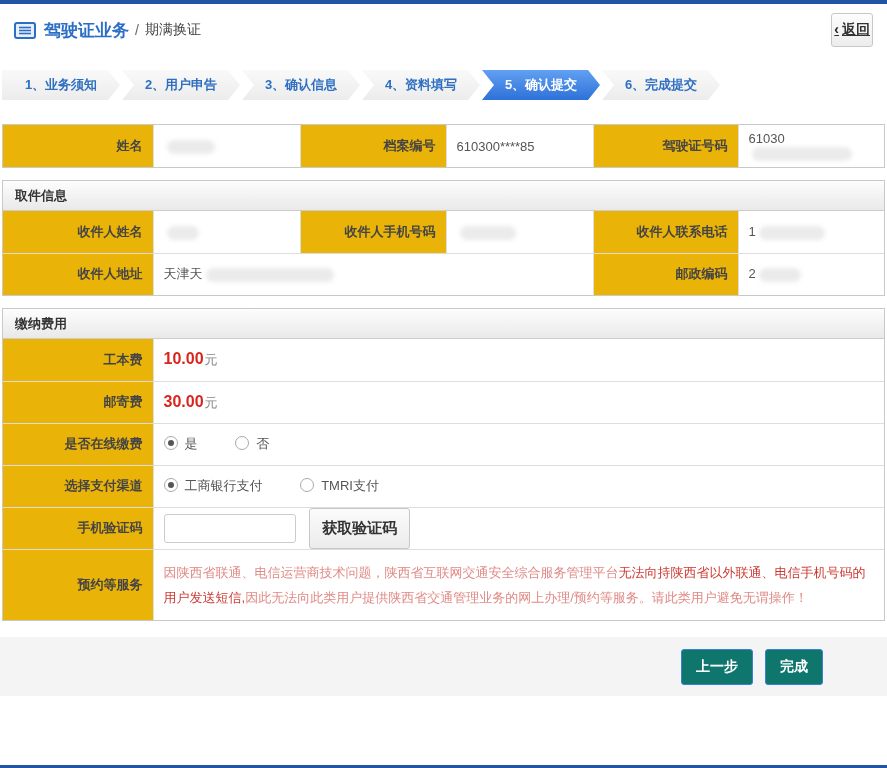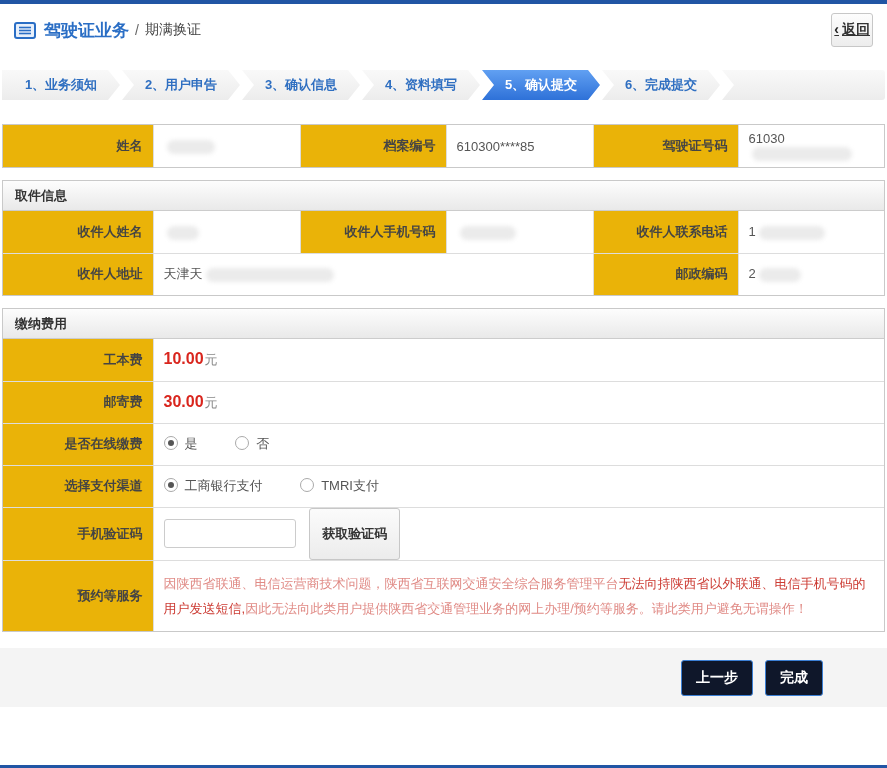--- a/index.html
+++ b/index.html
@@ -19,21 +19,21 @@
   .hdr .subtitle { font-size:14px; color:#444;font-family:Liberation Mono, monospace; }
   .hdr .spacer { flex:1; }
   .btn-back {
     font-size:14px; font-weight:bold; color:#333;
     background:linear-gradient(#fdfdfd,#ededed);
     border:1px solid #c7c7c7; border-radius:3px;
     padding:7px 2px; cursor:pointer;text-decoration:underline;
   }
   .btn-back .chev { font-weight:bold; margin-right:3px; color:#222; }
   
-  .steps { display:flex; height:30px; margin:14px 2px 0 2px; }
+  .steps { display:flex; height:30px; margin:14px 2px 0 2px;align-items:flex-end; }
   .step {
     width:118px; line-height:30px; text-align:center;
     font-size:13px; font-weight:bold; color:#2f6fc1;
     background:linear-gradient(#f9f9f9,#ececec);
     clip-path:polygon(0 0, calc(100% - 12px) 0, 100% 50%, calc(100% - 12px) 100%, 0 100%, 12px 50%);
     margin-left:2px;
   }
   .step:first-child { clip-path:polygon(0 0, calc(100% - 12px) 0, 100% 50%, calc(100% - 12px) 100%, 0 100%); margin-left:0; }
   .step.active { background:linear-gradient(#61a0f2,#2e71d8); color:#fff; }
   .step-tail {
@@ -74,35 +74,35 @@
   .radio.on::after {
     content:""; position:absolute; left:3px; top:3px; width:6px; height:6px;
     border-radius:50%; background:#555;
   }
   .radio-opt { margin-right:34px; color:#555; cursor:pointer; }
   .captcha-input {
     width:132px; height:29px; border:1px solid #ccc; border-radius:3px;
     padding:0 6px; font-size:13px; vertical-align:middle;
   }
   .btn-captcha {
-    margin-left:10px; padding:16px 12px; font-size:13px; font-weight:600; color:#333;
+    margin-left:10px; padding:10px 12px; font-size:15px; font-weight:600; color:#333;
     background:linear-gradient(#fbfbfb,#ececec); border:1px solid #c7c7c7;
     border-radius:3px; cursor:pointer; vertical-align:middle;
   }
   .notice { padding:10px 14px 10px 12px; font-size:13px; line-height:1.95; }
   .notice .lt { color:#e08a85; }
   .notice .dk { color:#cc3b33; }
   
   .footer {
     margin-top:16px; background:#f4f4f4; min-height:59px;
     display:flex; align-items:center; justify-content:flex-end;
     padding:0 64px 0 0;
   }
   .btn-blue {
-    background:#0f172a; border:1px solid #3b7fd4; border-radius:3px;
+    background:#0f766e; border:1px solid #3b7fd4; border-radius:3px;
     color:#fff; font-size:14px; font-weight:bold; padding:8px 14px;
     margin-left:12px; cursor:pointer;
   }
   .botline { position:absolute; left:0; bottom:0; width:100%; height:3px; background:#2155a4; }
 </style>
 </head>
 <body>
 
 <div class="topline"></div>
 

